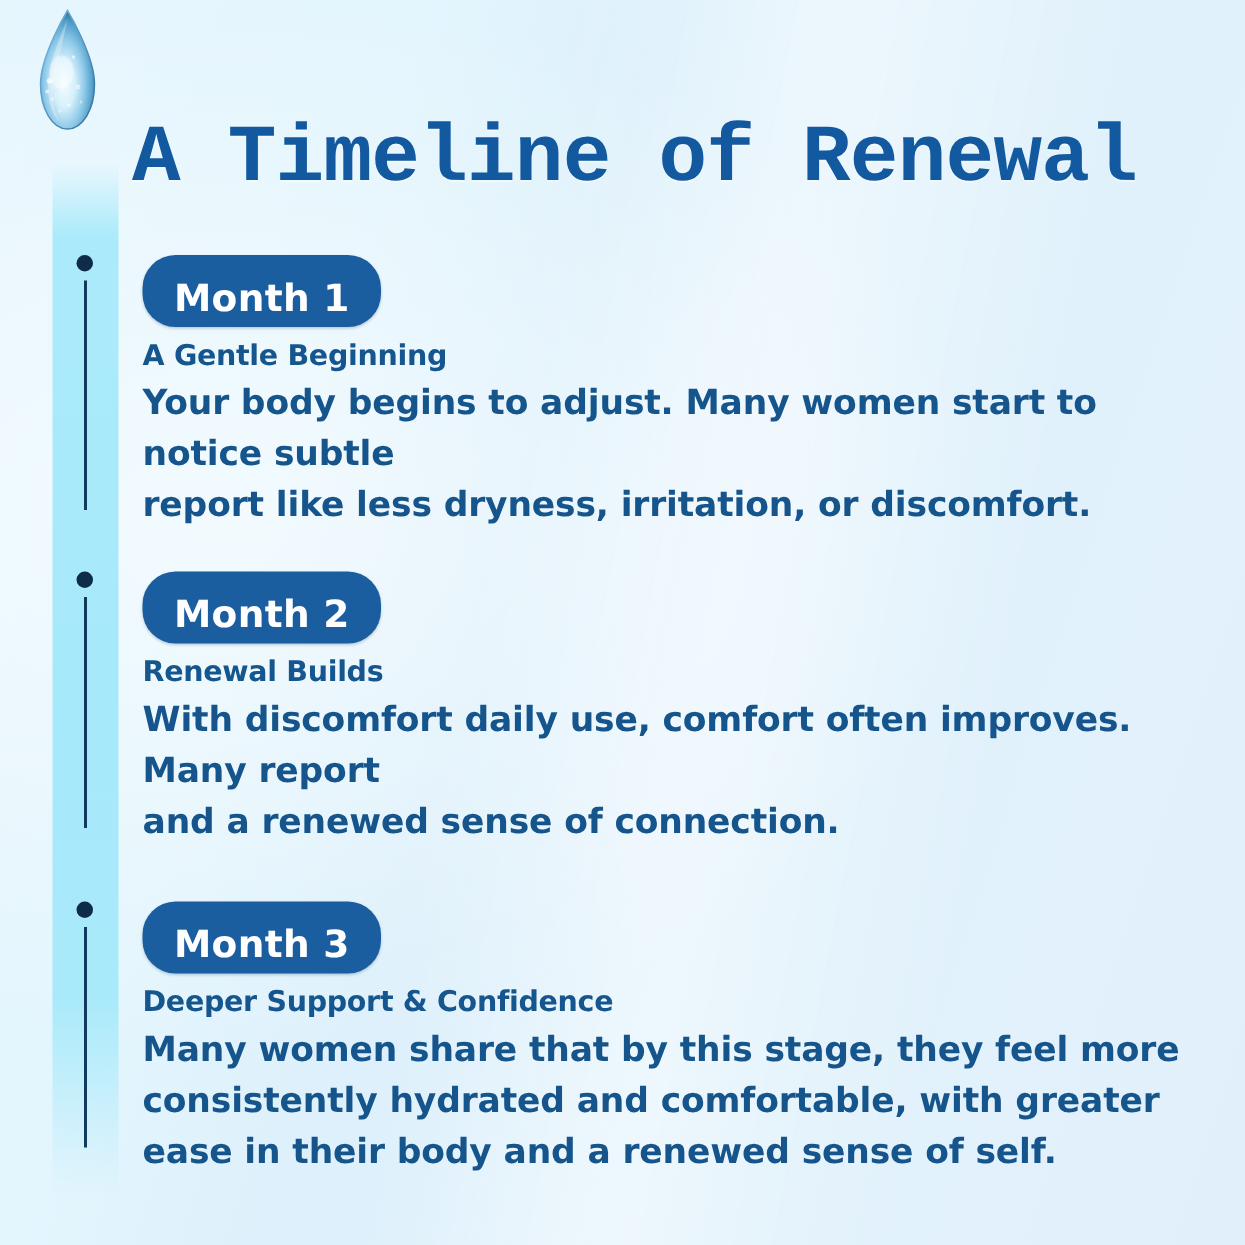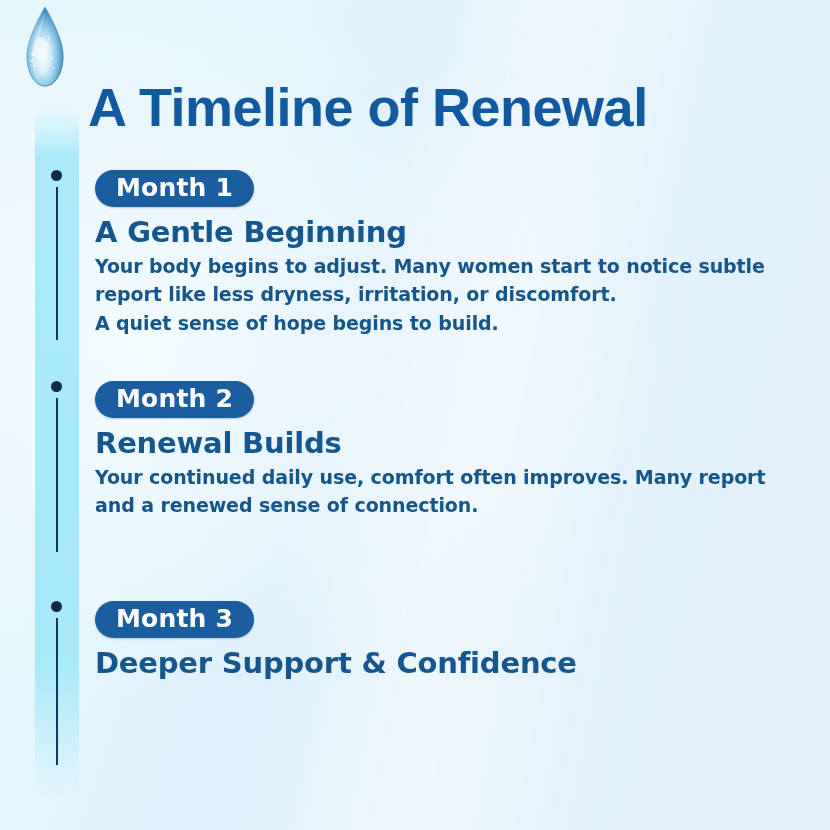--- a/index.html
+++ b/index.html
@@ -67,21 +67,21 @@
     top: 4px;
     width: 52px;
     height: 88px;
   }
 
   
   .page-title {
     position: absolute;
     left: 88px;
     top: 40px;
-    font-family: Liberation Sans, sans-serif;
+    font-family: Liberation Mono, monospace;
     font-size: 54px;
     font-weight: 700;
     letter-spacing: -0.5px;
     color: #12599f;
     white-space: nowrap;
     text-shadow: 0 1px 0 rgba(255,255,255,0.4);
   }
 
   
   .timeline {
@@ -126,38 +126,38 @@
     width: 715px;
   }
 
   .month-pill {
     display: inline-block;
     background: #1b5ea0;
     color: #ffffff;
     font-size: 25px;
     font-weight: 700;
     letter-spacing: 0.2px;
-    padding: 5px 21px 7px 21px;
+    padding: 16px 21px 7px 21px;
     border-radius: 22px;
     line-height: 1.0;
     box-shadow: 0 1px 2px rgba(10,60,110,0.25);
   }
 
   .section-heading {
     margin: 9px 0 3px 0;
-    font-size: 29px;
+    font-size: 19px;
     font-weight: 700;
     color: #16568f;
     letter-spacing: -0.2px;
     line-height: 1.15;
   }
 
   .section-body {
     margin: 0;
-    font-size: 19px;
+    font-size: 23px;
     font-weight: 600;
     color: #15558c;
     line-height: 1.48;
     letter-spacing: -0.1px;
   }
   .section-body .ln { display: block; }
 </style>
 </head>
 <body>
 
@@ -201,45 +201,49 @@
       <div class="tl-marker">
         <span class="tl-dot"></span>
         <span class="tl-line" style="height:153px;"></span>
       </div>
       <div class="tl-body">
         <span class="month-pill">Month 1</span>
         <div class="section-heading">A Gentle Beginning</div>
         <div class="section-body">
           <span class="ln">Your body begins to adjust. Many women start to notice subtle</span>
           <span class="ln">report like less dryness, irritation, or discomfort.</span>
-          <span class="ln">A quiet sense of hope begins to build.</span>
         </div>
       </div>
     </div>
 
     <div class="tl-item" style="top:381px;">
       <div class="tl-marker">
         <span class="tl-dot"></span>
         <span class="tl-line" style="height:154px;"></span>
       </div>
       <div class="tl-body">
         <span class="month-pill">Month 2</span>
         <div class="section-heading">Renewal Builds</div>
         <div class="section-body">
-          <span class="ln">Your continued daily use, comfort often improves. Many report</span>
+          <span class="ln">With discomfort daily use, comfort often improves. Many report</span>
           <span class="ln">and a renewed sense of connection.</span>
         </div>
       </div>
     </div>
 
     <div class="tl-item" style="top:601px;">
       <div class="tl-marker">
         <span class="tl-dot"></span>
         <span class="tl-line" style="height:147px;"></span>
       </div>
       <div class="tl-body">
         <span class="month-pill">Month 3</span>
         <div class="section-heading">Deeper Support &amp; Confidence</div>
+        <div class="section-body">
+          <span class="ln">Many women share that by this stage, they feel more</span>
+          <span class="ln">consistently hydrated and comfortable, with greater</span>
+          <span class="ln">ease in their body and a renewed sense of self.</span>
+        </div>
       </div>
     </div>
 
   </div>
 </div>
 
 </body></html>

